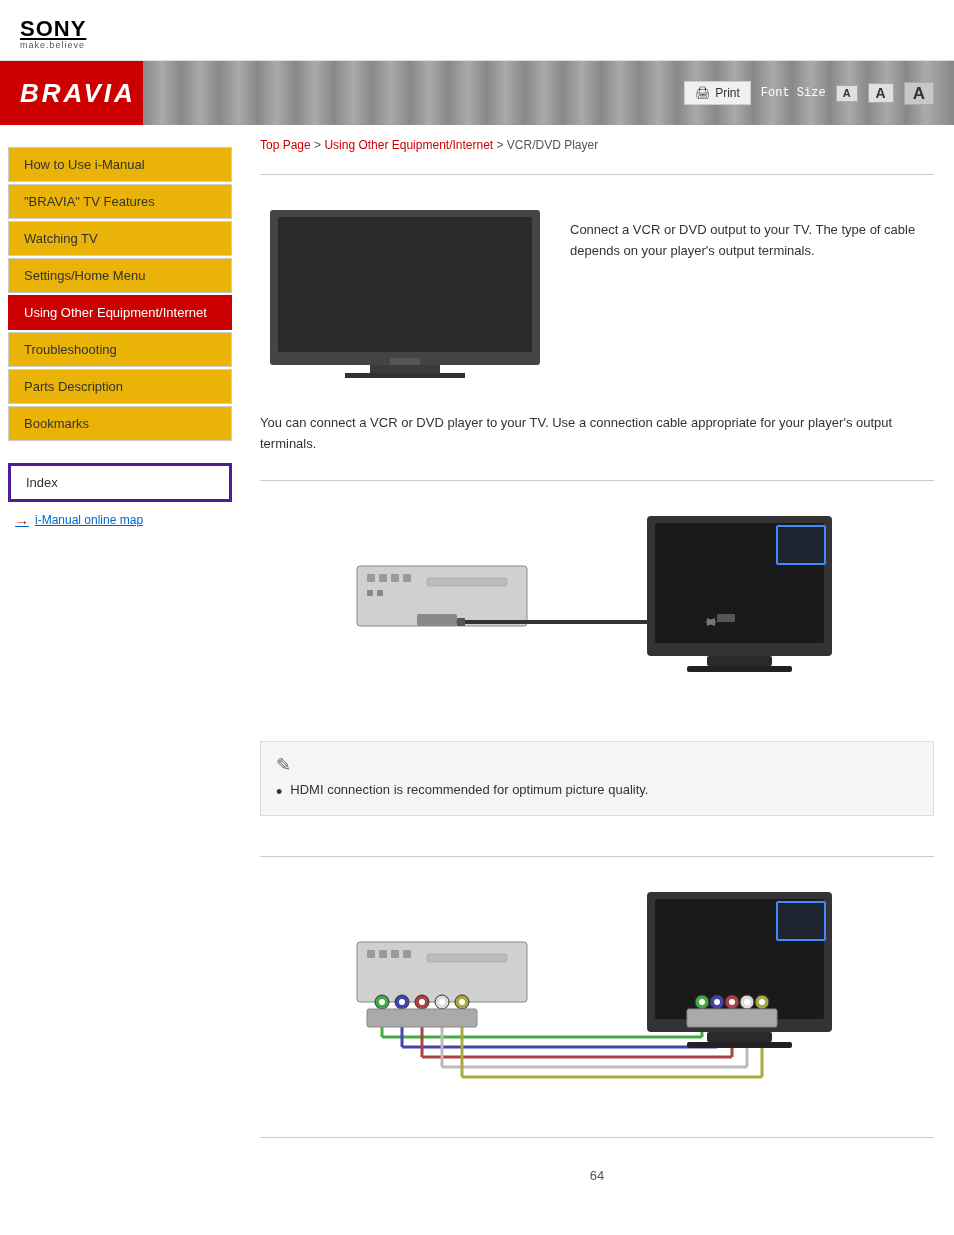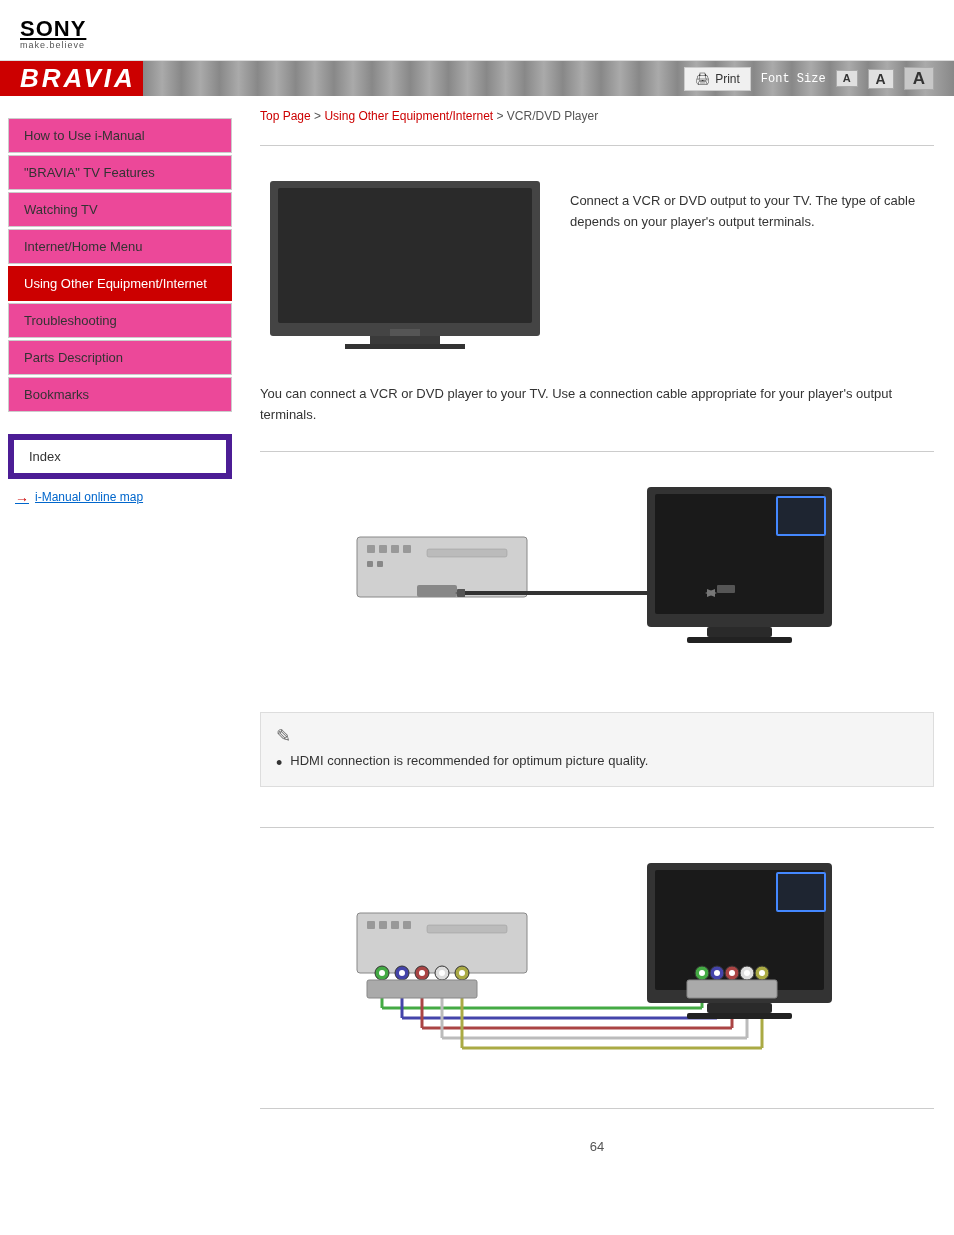--- a/index.html
+++ b/index.html
@@ -6,21 +6,21 @@
     body { font-family: Arial, sans-serif; font-size: 13px; background: #fff; color: #333; width: 954px; }
 
     
     .header { padding: 18px 20px 10px 20px; border-bottom: 1px solid #ddd; }
     .sony-logo { font-size: 22px; font-weight: bold; letter-spacing: 1px; color: #000; line-height: 1; text-decoration: underline; }
     .sony-tagline { font-size: 9px; color: #555; letter-spacing: 1px; }
 
     
     .bravia-bar {
       background: linear-gradient(90deg, #c00 0%, #c00 15%, #888 15%, #aaa 17%, #888 19%, #aaa 21%, #888 23%, #aaa 25%, #888 27%, #aaa 29%, #888 31%, #aaa 33%, #888 35%, #aaa 37%, #888 39%, #aaa 41%, #888 43%, #aaa 45%, #888 47%, #aaa 49%, #888 51%, #aaa 53%, #888 55%, #aaa 57%, #888 59%, #aaa 61%, #888 63%, #aaa 65%, #888 67%, #aaa 69%, #888 71%, #aaa 73%, #888 75%, #aaa 77%, #888 79%, #aaa 81%, #888 83%, #aaa 85%, #888 87%, #aaa 89%, #888 91%, #aaa 93%, #888 95%, #aaa 97%, #888 100%);
-      height: 35px;
+      height: 64px;
       display: flex;
       align-items: center;
       justify-content: space-between;
       padding: 16px 20px;
     }
     .bravia-title { color: #fff; font-size: 26px; font-weight: bold; letter-spacing: 3px; font-style: italic; }
     .toolbar-right { display: flex; align-items: center; gap: 10px; }
     .print-btn {
       background: #f0f0f0;
       border: 1px solid #ccc;
@@ -51,25 +51,25 @@
     
     .sidebar { width: 240px; min-width: 240px; padding: 10px 0; border-right: 0; }
     .sidebar-item {
       display: block;
       padding: 9px 15px;
       font-size: 13px;
       color: #333;
       border: 1px solid #ccc;
       margin: 2px 8px;
       cursor: pointer;
-      background: #ec4899;
+      background: #eab308;
       text-decoration: none;
     }
     .sidebar-item.active { background: #c00; color: #fff; border-color: #c00; }
-    .sidebar-index { display: block; padding: 9px 15px; font-size: 13px; color: #333; border: 6px solid #4c1d95; margin: 12px 8px 5px 8px; cursor: pointer; background: #fff; }
+    .sidebar-index { display: block; padding: 9px 15px; font-size: 13px; color: #333; border: 3px solid #4c1d95; margin: 12px 8px 5px 8px; cursor: pointer; background: #fff; }
     .sidebar-link { display: flex; align-items: center; gap: 6px; padding: 5px 15px; font-size: 12px; color: #0066cc; cursor: pointer; text-decoration: underline; }
     .sidebar-link-arrow { color: #c00; font-size: 14px; }
 
     
     .content { flex: 1; padding: 5px 20px 30px 20px; }
 
     
     .breadcrumb { text-align: left; padding: 8px 0 12px 0; font-size: 12px; }
     .breadcrumb a { color: #c00; text-decoration: none; }
     .breadcrumb span { color: #555; }
@@ -120,21 +120,21 @@
   </div>
 </div>
 
 <div class="main-layout">
 
   <div class="sidebar">
     <div style="height:10px;"></div>
     <a class="sidebar-item">How to Use i-Manual</a>
     <a class="sidebar-item">"BRAVIA" TV Features</a>
     <a class="sidebar-item">Watching TV</a>
-    <a class="sidebar-item">Internet/Home Menu</a>
+    <a class="sidebar-item">Settings/Home Menu</a>
     <a class="sidebar-item active">Using Other Equipment/Internet</a>
     <a class="sidebar-item">Troubleshooting</a>
     <a class="sidebar-item">Parts Description</a>
     <a class="sidebar-item">Bookmarks</a>
     <div style="height:8px;"></div>
     <a class="sidebar-index">Index</a>
     <div class="sidebar-link">
       <span class="sidebar-link-arrow">→</span>
       <span>i-Manual online map</span>
     </div>

